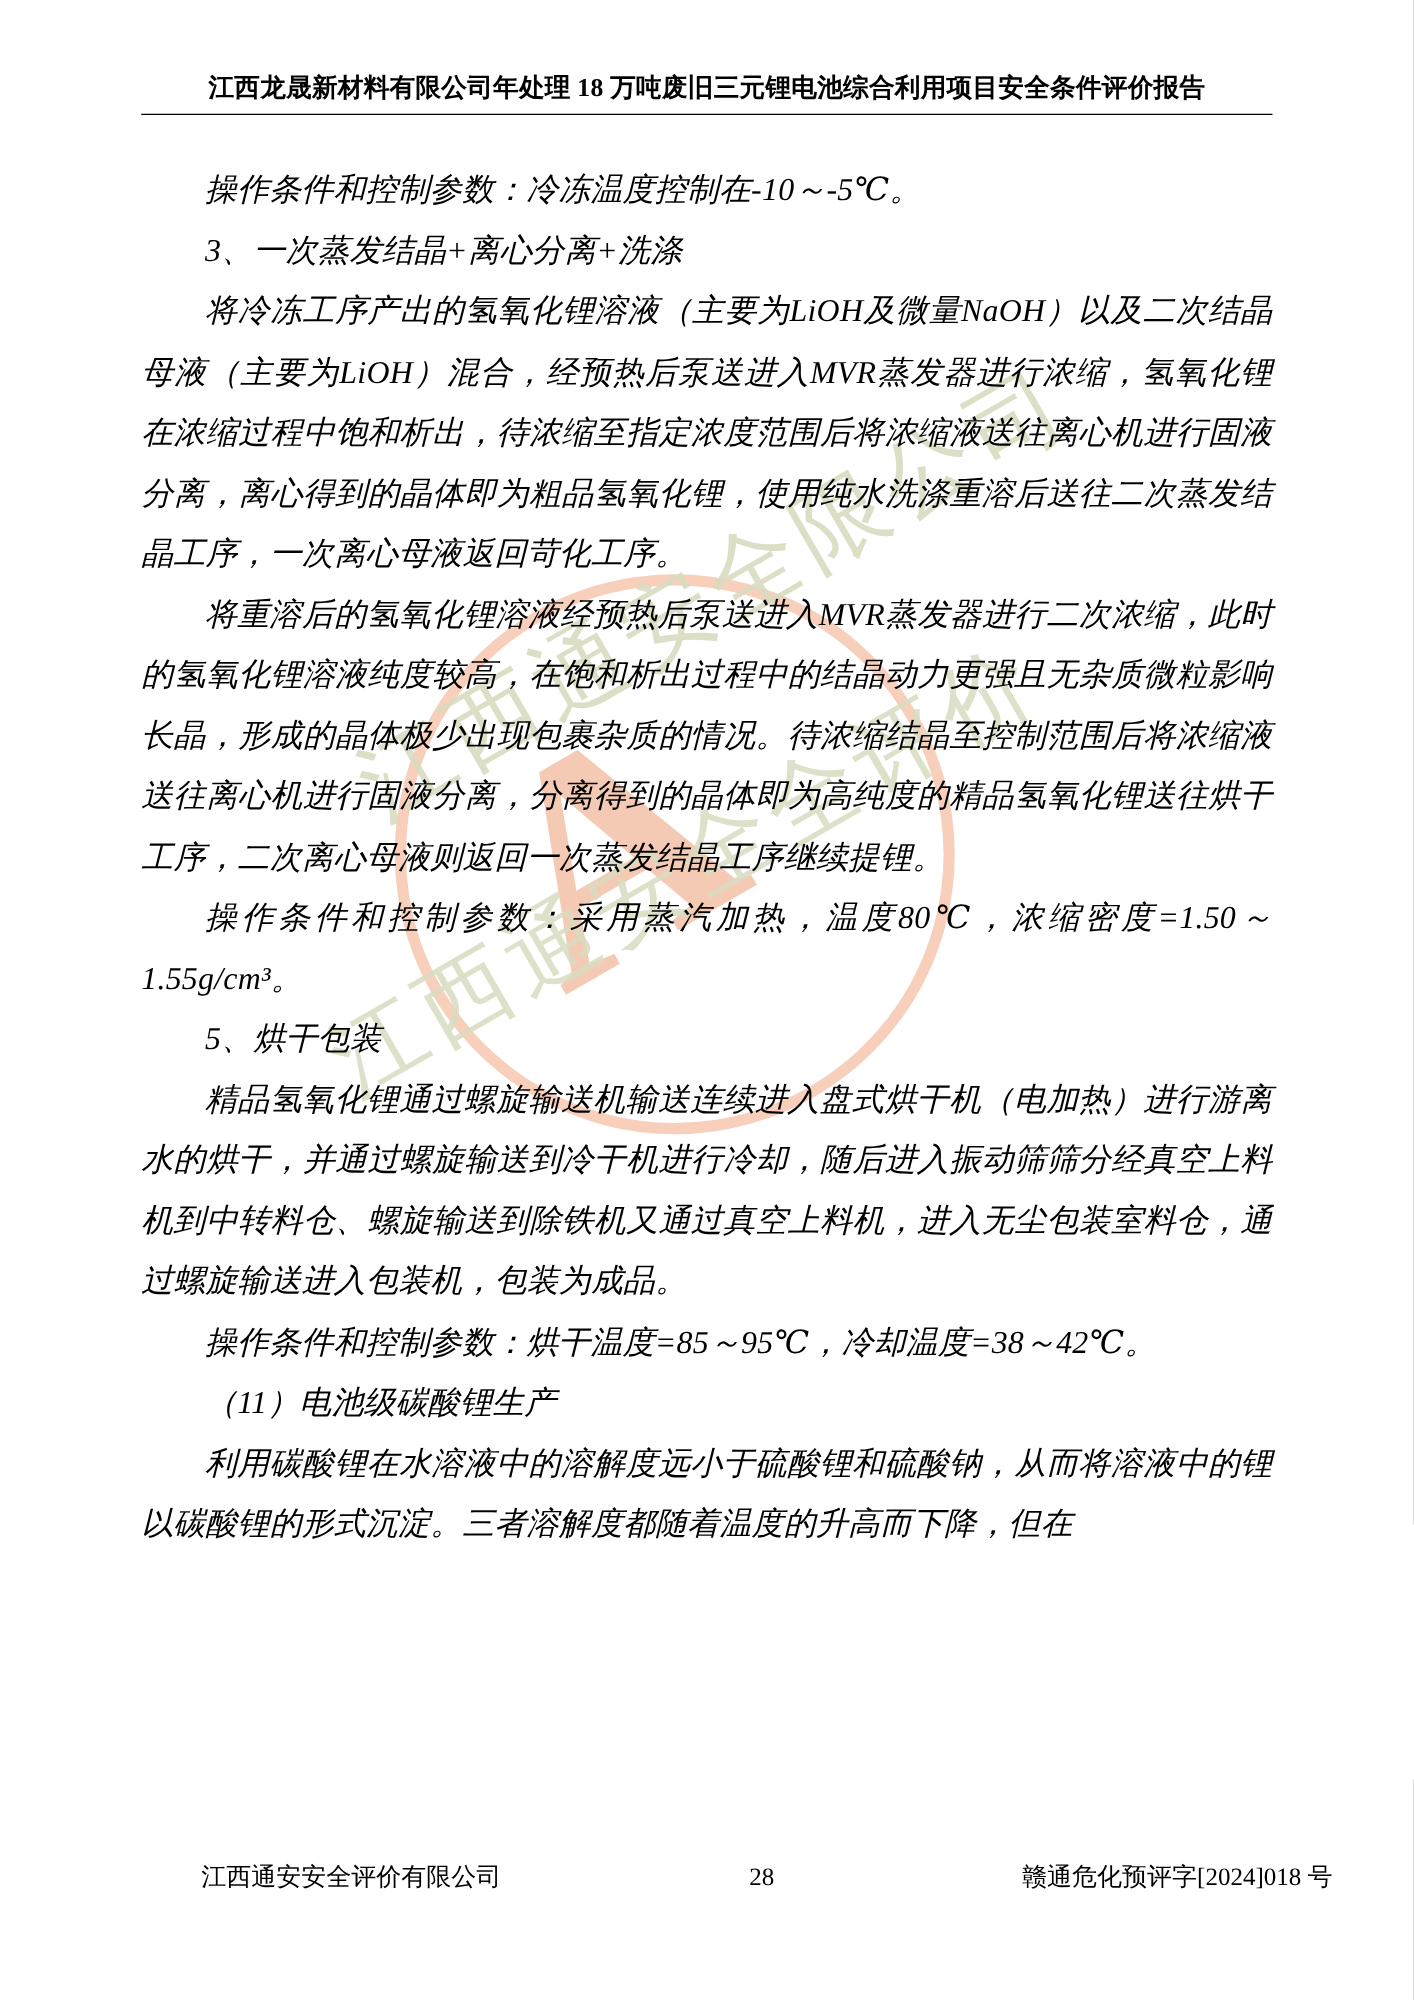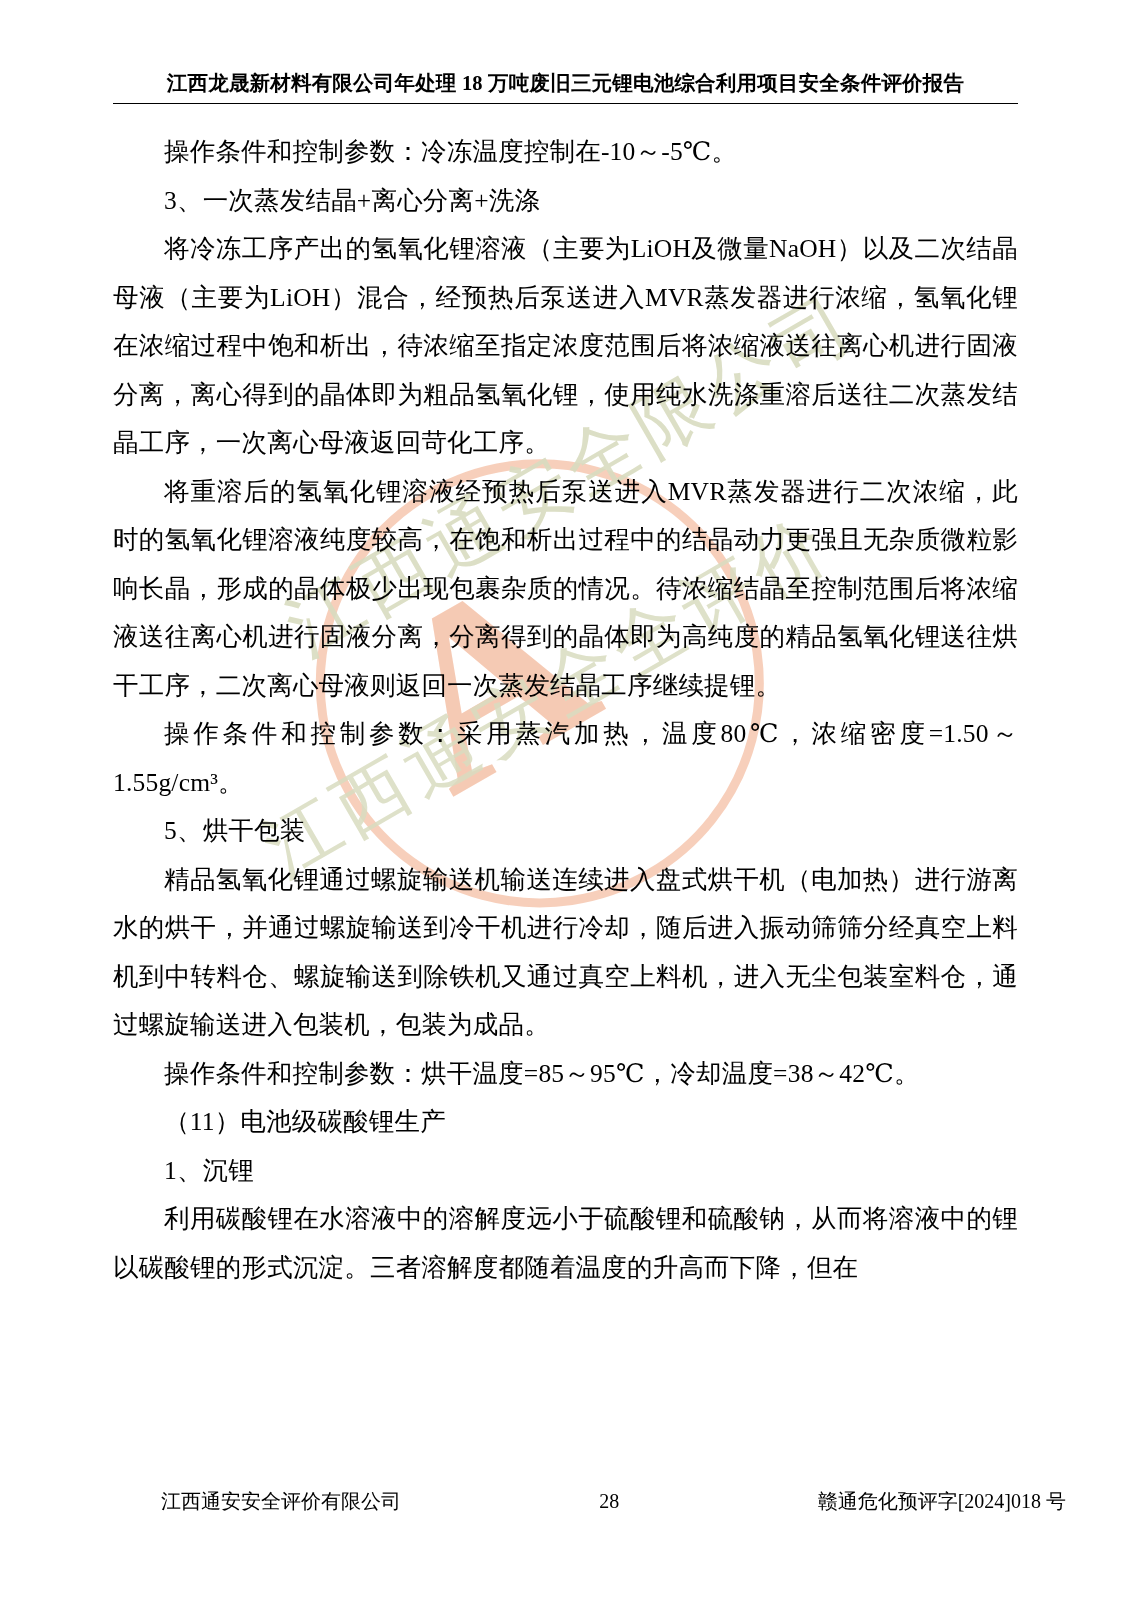--- a/index.html
+++ b/index.html
@@ -76,21 +76,21 @@
     color: #d9dcc0;
     opacity: 0.9;
     white-space: nowrap;
     font-family: "Liberation Serif", serif;
   }
 
   
   .header {
     position: absolute;
     left: 113px;
-    top: 68px;
+    top: 56px;
     width: 905px;
     z-index: 3;
   }
   .header-title {
     font-size: 20.5px;
     font-weight: bold;
     text-align: center;
     letter-spacing: 0.2px;
     line-height: 30px;
     white-space: nowrap;
@@ -101,20 +101,21 @@
     width: 100%;
   }
 
   
   .content {
     position: absolute;
     left: 113px;
     top: 128px;
     width: 905px;
     z-index: 2;
+    font-style: italic;
   }
   .para {
     font-size: 25.5px;
     line-height: 48.5px;
     text-align: justify;
     text-justify: inter-ideograph;
     margin: 0;
     letter-spacing: 0.2px;
   }
   .indent2 { text-indent: 51px; }
@@ -158,21 +159,20 @@
   <div class="content">
     <p class="para indent2">操作条件和控制参数：冷冻温度控制在-10～-5℃。</p>
     <p class="para indent2">3、一次蒸发结晶+离心分离+洗涤</p>
     <p class="para indent2">将冷冻工序产出的氢氧化锂溶液（主要为LiOH及微量NaOH）以及二次结晶母液（主要为LiOH）混合，经预热后泵送进入MVR蒸发器进行浓缩，氢氧化锂在浓缩过程中饱和析出，待浓缩至指定浓度范围后将浓缩液送往离心机进行固液分离，离心得到的晶体即为粗品氢氧化锂，使用纯水洗涤重溶后送往二次蒸发结晶工序，一次离心母液返回苛化工序。</p>
     <p class="para indent2">将重溶后的氢氧化锂溶液经预热后泵送进入MVR蒸发器进行二次浓缩，此时的氢氧化锂溶液纯度较高，在饱和析出过程中的结晶动力更强且无杂质微粒影响长晶，形成的晶体极少出现包裹杂质的情况。待浓缩结晶至控制范围后将浓缩液送往离心机进行固液分离，分离得到的晶体即为高纯度的精品氢氧化锂送往烘干工序，二次离心母液则返回一次蒸发结晶工序继续提锂。</p>
     <p class="para indent2">操作条件和控制参数：采用蒸汽加热，温度80℃，浓缩密度=1.50～1.55g/cm³。</p>
     <p class="para indent2">5、烘干包装</p>
     <p class="para indent2">精品氢氧化锂通过螺旋输送机输送连续进入盘式烘干机（电加热）进行游离水的烘干，并通过螺旋输送到冷干机进行冷却，随后进入振动筛筛分经真空上料机到中转料仓、螺旋输送到除铁机又通过真空上料机，进入无尘包装室料仓，通过螺旋输送进入包装机，包装为成品。</p>
     <p class="para indent2">操作条件和控制参数：烘干温度=85～95℃，冷却温度=38～42℃。</p>
     <p class="para indent2">（11）电池级碳酸锂生产</p>
-    <p class="para indent2">1、沉锂</p>
     <p class="para indent2">利用碳酸锂在水溶液中的溶解度远小于硫酸锂和硫酸钠，从而将溶液中的锂以碳酸锂的形式沉淀。三者溶解度都随着温度的升高而下降，但在</p>
   </div>
 
   <div class="footer">
     <div class="footer-left">江西通安安全评价有限公司</div>
     <div class="footer-center">28</div>
     <div class="footer-right">赣通危化预评字[2024]018 号</div>
   </div>
 
 </div>

